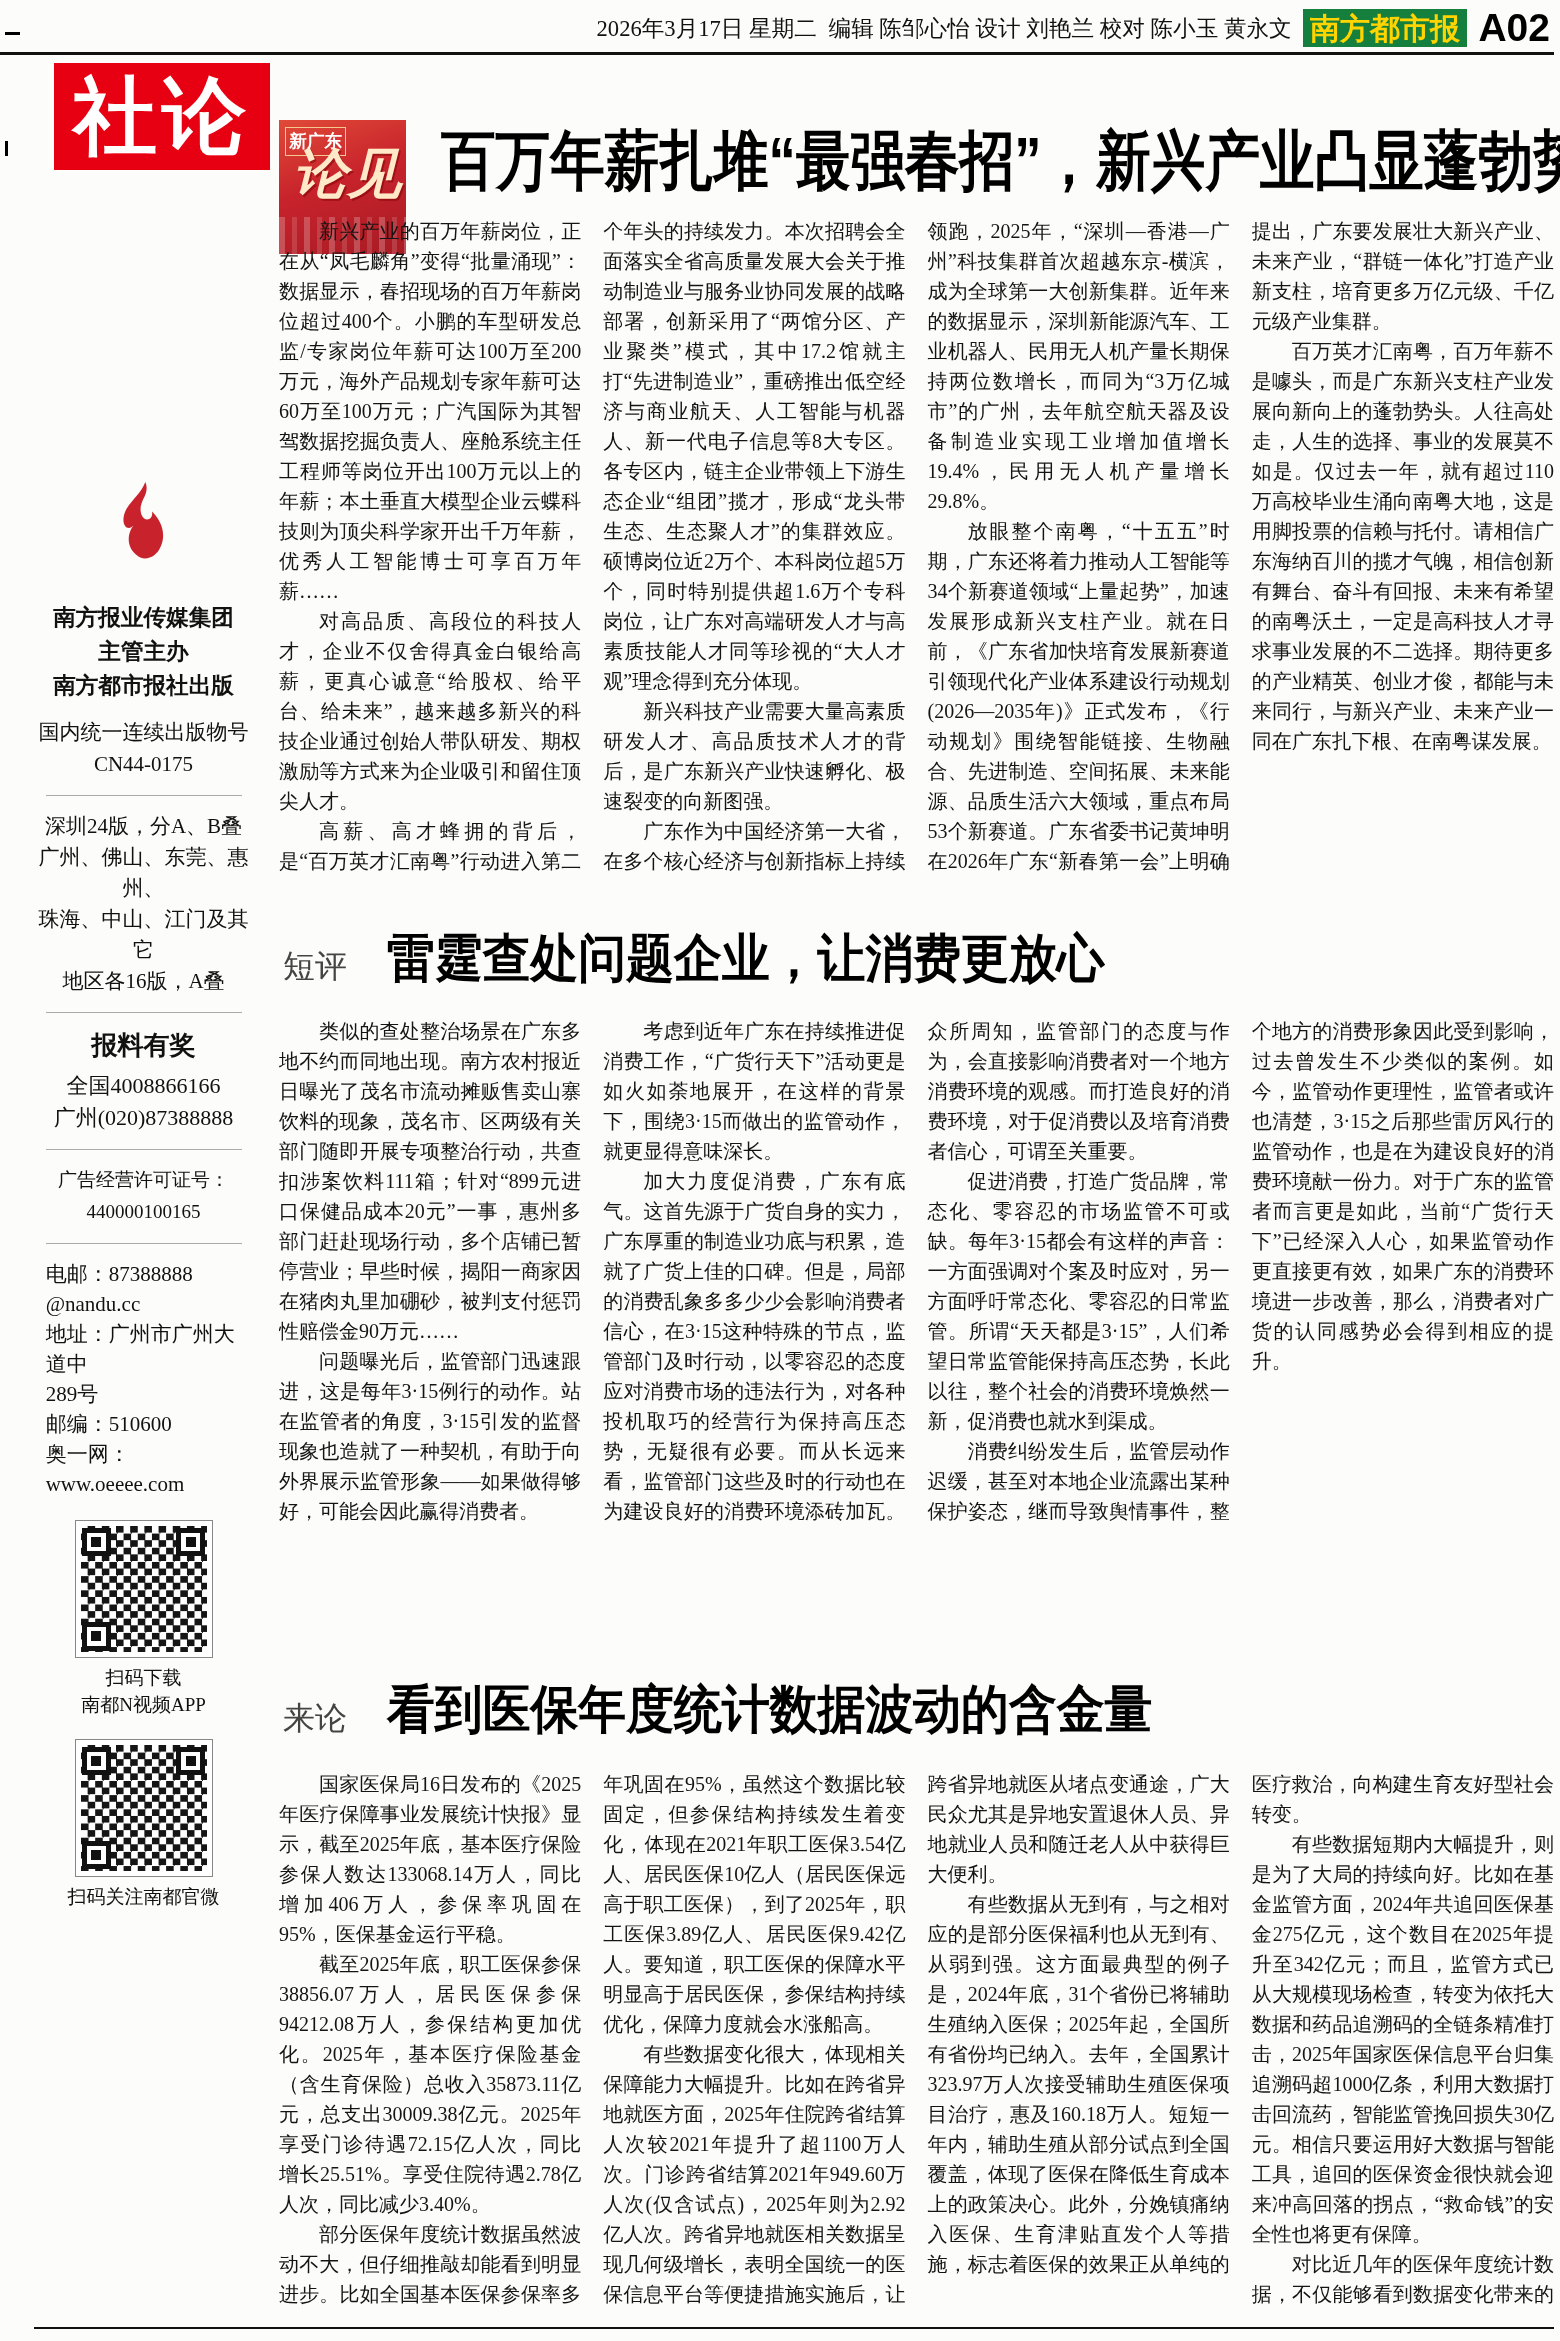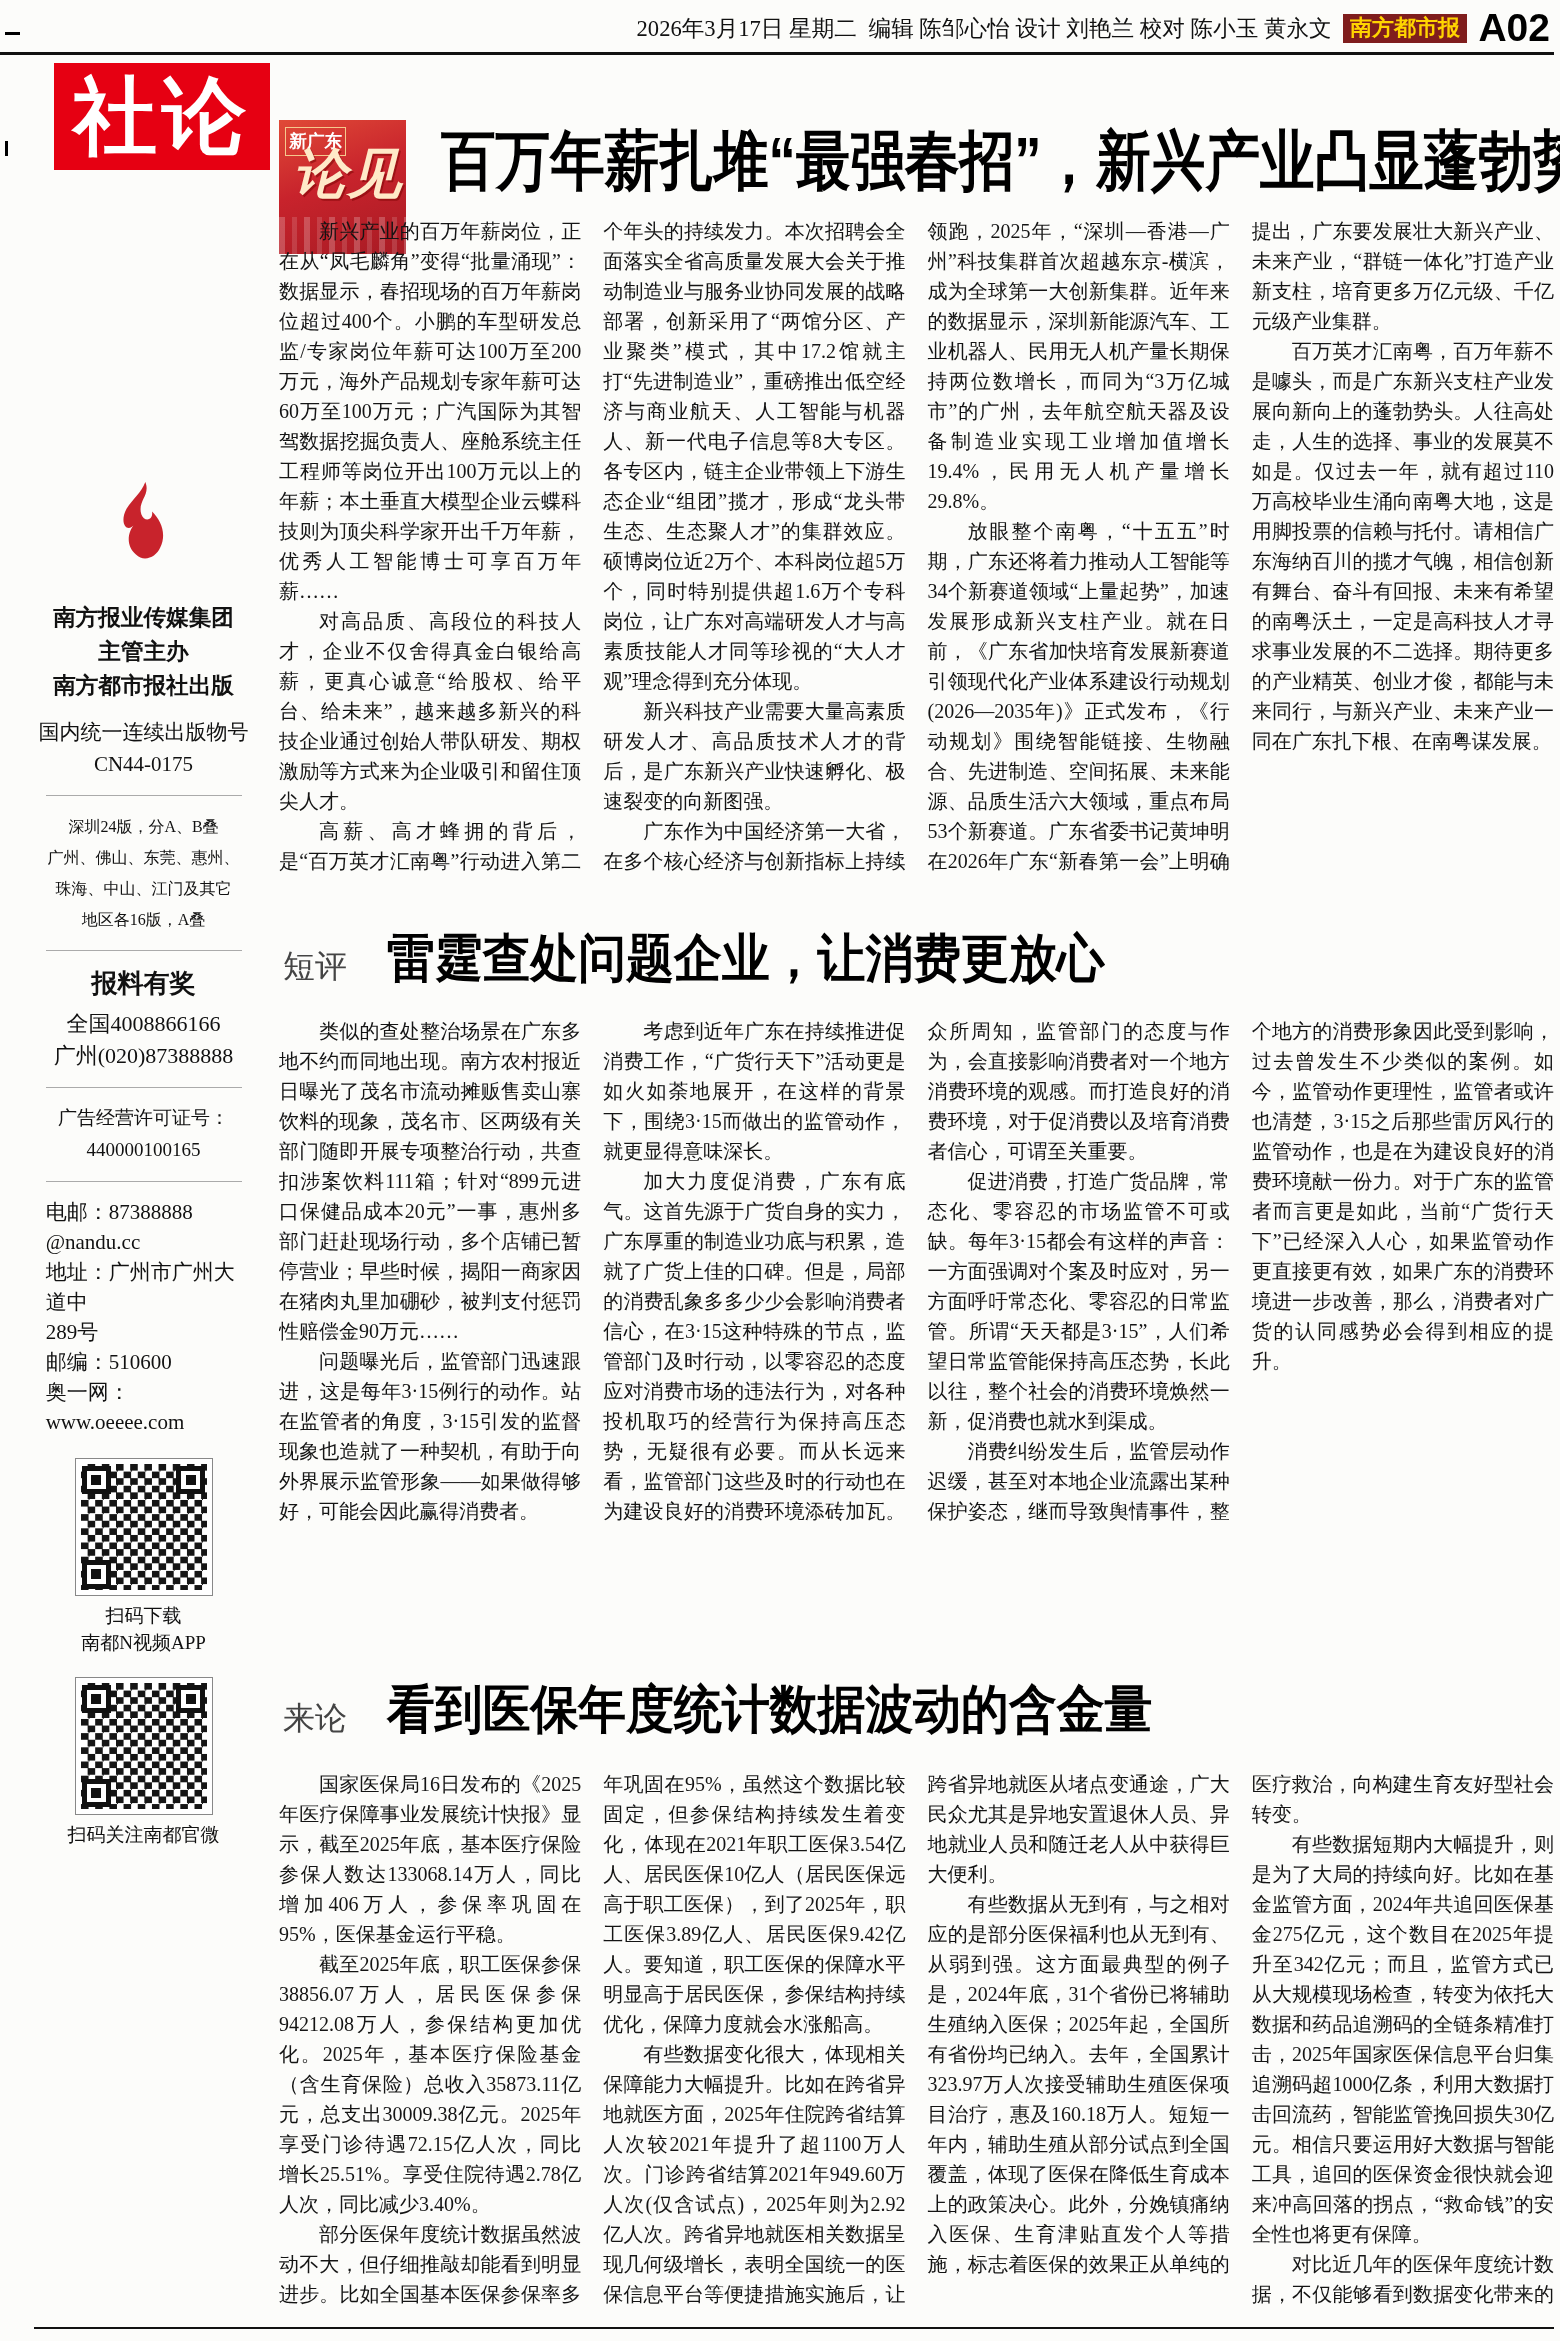--- a/index.html
+++ b/index.html
@@ -8,32 +8,32 @@
 
   
   .regmark{position:absolute;background:#000;}
   .header-rule{position:absolute;top:52px;left:0;width:1554px;height:2.5px;background:#111;}
   .section-box{position:absolute;left:54px;top:22px;width:216px;height:107px;background:#e60012;
        color:#fff;display:flex;align-items:center;justify-content:center;
        font-family:"Liberation Sans",sans-serif;font-weight:bold;font-size:84px;letter-spacing:5px;z-index:2;margin-top:41px;}
   .header-meta{position:absolute;top:8.4px;right:10px;height:40px;display:flex;align-items:center;gap:11.7px;
        font-family:"Liberation Serif",serif;}
   .header-meta .dateline,.header-meta .staff{font-size:22.6px;color:#111;}
-  .masthead-chip{background:#7f1d1d;color:#ffd400;font-family:"Liberation Sans",sans-serif;
-       font-weight:bold;font-size:22px;padding:2.5px 6.7px;line-height:1.1;}
+  .masthead-chip{background:#15803d;color:#ffd400;font-family:"Liberation Sans",sans-serif;
+       font-weight:bold;font-size:30px;padding:2.5px 6.7px;line-height:1.1;}
   .page-no{font-family:"Liberation Sans",sans-serif;font-weight:900;font-size:39px;color:#000;}
 
   
   .sidebar{position:absolute;left:34px;top:482px;width:219px;text-align:center;}
   .flame{width:54px;height:94px;margin:0 auto 25px;display:block;}
   .sb-block{margin:0 0 13.4px;}
   .sidebar .para{margin:0;text-indent:0;text-align:center;}
   .pub .para{font-size:22.6px;line-height:34px;font-weight:600;}
   .issn .para{font-size:21px;line-height:32px;}
-  .editions .para{font-size:16px;line-height:31px;}
+  .editions .para{font-size:21px;line-height:31px;}
   .tip-title{font-size:26px;font-weight:bold;margin:3.4px 0 6.7px;}
   .tip .para{font-size:22px;line-height:32px;}
   .adlic .para{font-size:19px;line-height:32px;}
   .contact{text-align:left;padding-left:11.7px;}
   .contact .para{font-size:21px;line-height:30px;text-align:left;}
   .sep{width:196px;height:0.8px;background:#aaa;margin:15px auto;}
   .qr{width:126px;height:126px;margin:22px auto 6.7px;position:relative;background-color:#fff;
       background-image:repeating-conic-gradient(#151515 0% 25%, #fff 0% 50%);
       background-size:14.2px 14.2px;border:5.9px solid #fff;outline:0.8px solid #888;}
   .qr i{position:absolute;width:28.5px;height:28.5px;border:5px solid #111;background:#fff;box-sizing:border-box;}

